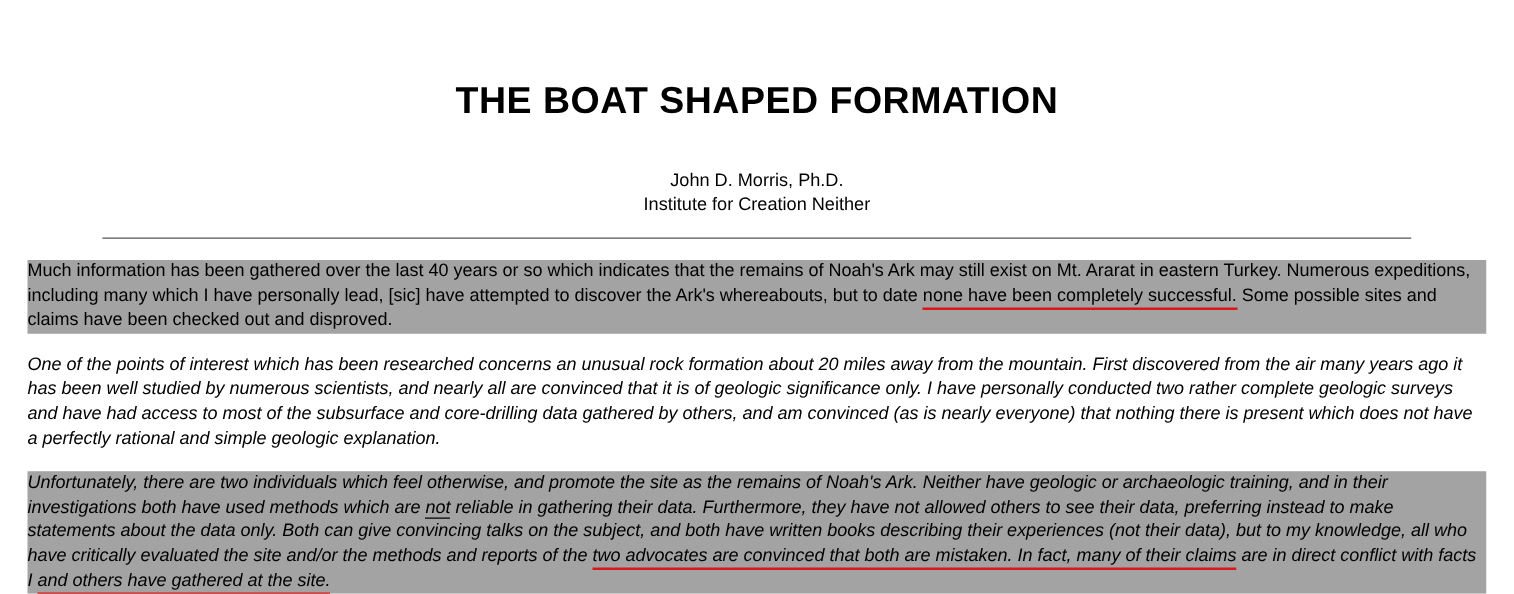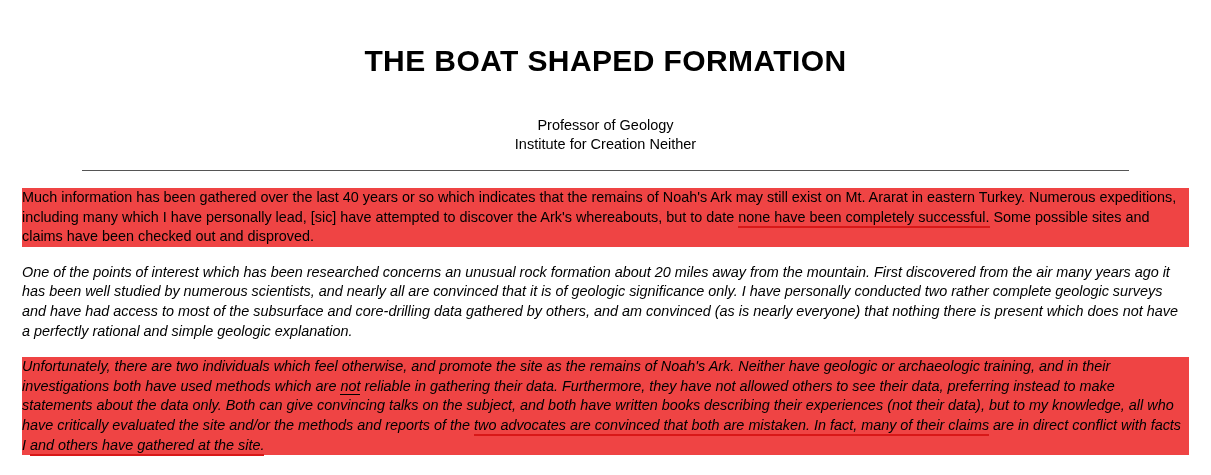--- a/index.html
+++ b/index.html
@@ -12,20 +12,21 @@
     background: #ffffff;
     font-family: "Liberation Sans", sans-serif;
     color: #000000;
     overflow: hidden;
   }
   .page {
     position: relative;
     width: 1211px;
     height: 360px;
     box-sizing: border-box;
+    margin-top: 20px;
   }
   .title {
     text-align: center;
     font-size: 30px;
     font-weight: bold;
     letter-spacing: 0.4px;
     margin: 0;
     padding-top: 44px;
   }
   .byline {
@@ -55,21 +56,21 @@
     font-size: 14.4px;
     line-height: 19.6px;
     margin: 0;
     text-align: left;
   }
   p.para + p.para {
     margin-top: 16px;
     font-style: italic;
   }
   .hl {
-    background: #ef4444;
+    background: #a3a3a3;
     box-decoration-break: clone;
     -webkit-box-decoration-break: clone;
   }
   .uline-red {
     border-bottom: 2.5px solid #d81818;
     padding-bottom: 1px;
   }
   .uline-blk {
     border-bottom: 1.5px solid #000;
   }
@@ -78,21 +79,21 @@
   }
 </style>
 </head>
 <body>
 
 <div class="page">
 
   <h1 class="title">THE BOAT SHAPED FORMATION</h1>
 
   <div class="byline">
-    <div>Professor of Geology</div>
+    <div>John D. Morris, Ph.D.</div>
     <div>Institute for Creation Neither</div>
   </div>
 
   <div class="rule-wrap">
     <hr class="rule">
   </div>
 
   <div class="body-wrap">
 
     <p class="para">

